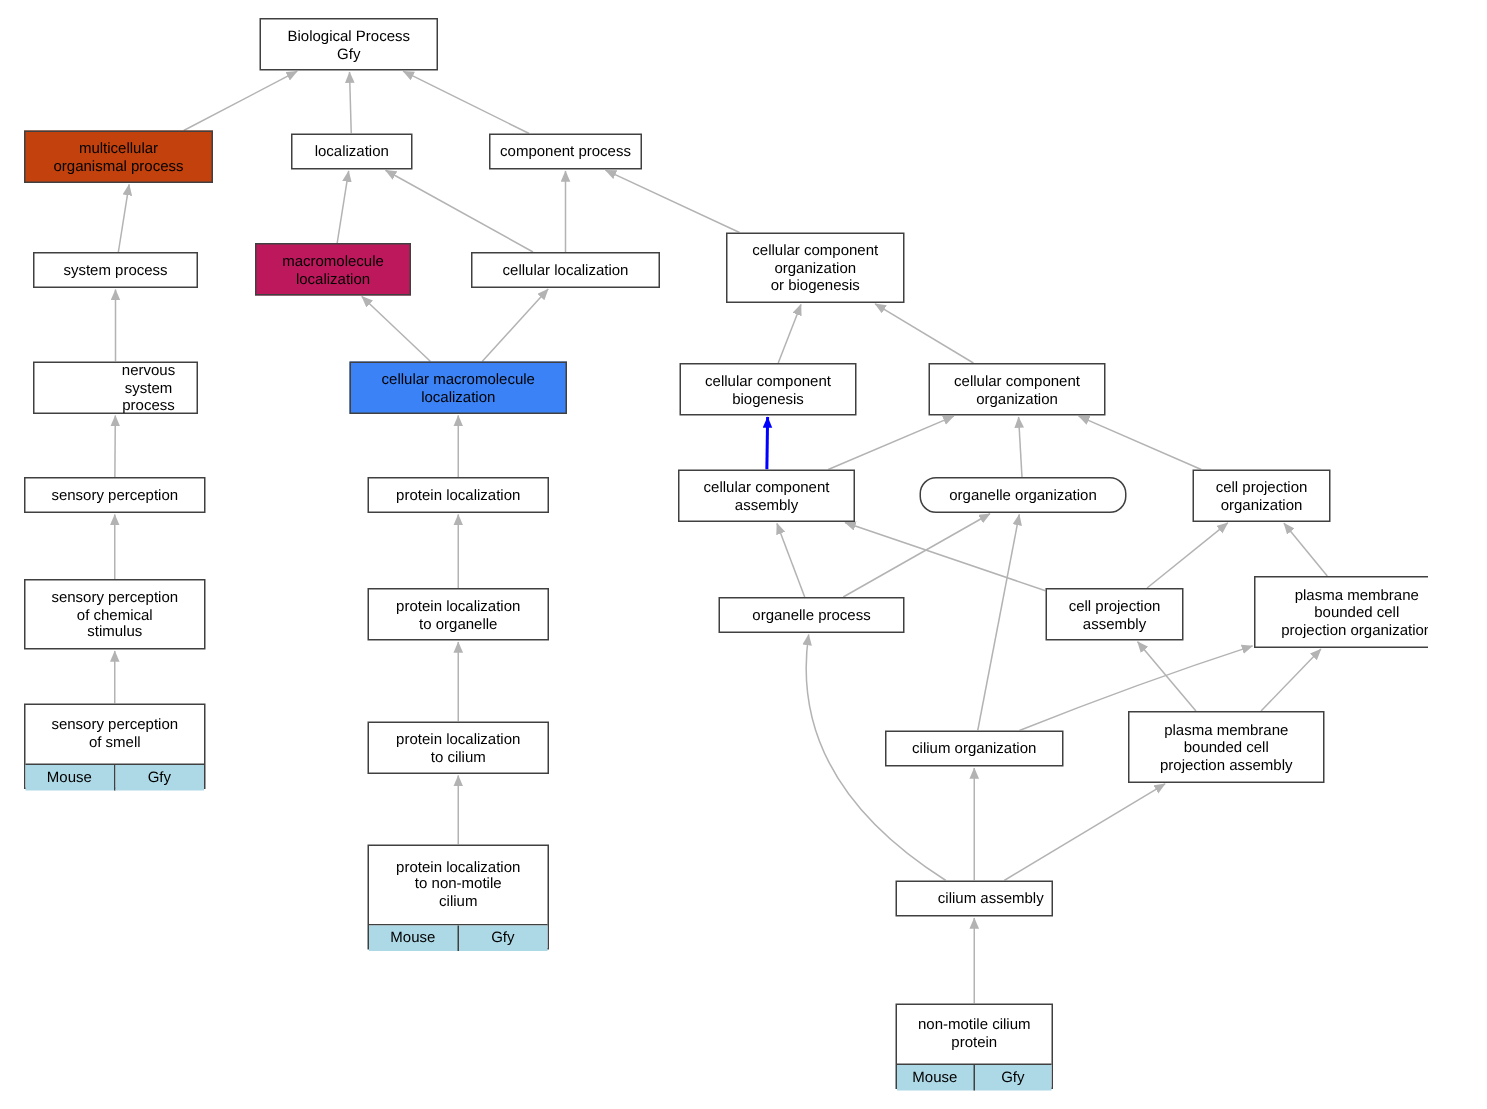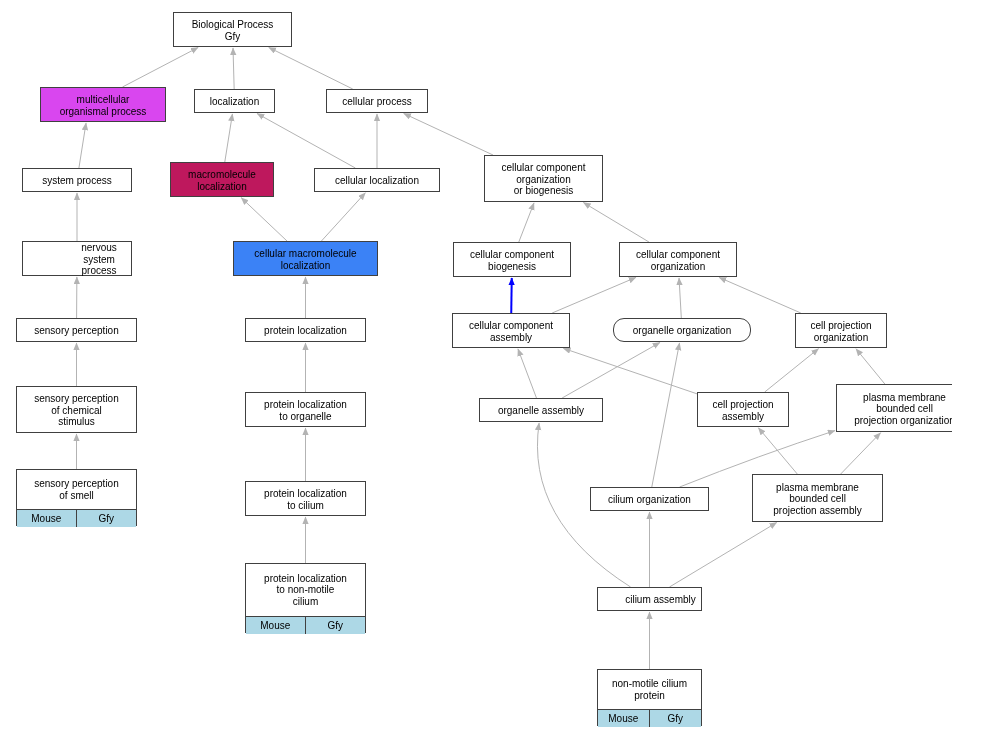--- a/index.html
+++ b/index.html
@@ -64,29 +64,29 @@
       <path d="M630.5886075949367,587 Q525,520 539.1106056088313,422.9895864392845" fill="none" stroke="#b3b3b3" stroke-width="1" marker-end="url(#ah-isa)"></path>
       <path d="M649.5,587 L649.5,512" fill="none" stroke="#b3b3b3" stroke-width="1" marker-end="url(#ah-isa)"></path>
       <path d="M669.460396039604,587 L776.7221654506042,522.5152457707678" fill="none" stroke="#b3b3b3" stroke-width="1" marker-end="url(#ah-isa)"></path>
       <path d="M649.5,669 L649.5,612" fill="none" stroke="#b3b3b3" stroke-width="1" marker-end="url(#ah-isa)"></path>
     </svg>
   <div id="nodes">
       <div class="node" style="left: 173px; top: 12px; width: 119px; height: 35px; border-color: rgb(64, 64, 64); background: rgb(255, 255, 255);">
         <div class="title" style="height: 35px;">Biological Process
 Gfy</div>
       </div>
-      <div class="node" style="left: 40px; top: 87px; width: 126px; height: 35px; border-color: rgb(64, 64, 64); background: #d946ef;">
+      <div class="node" style="left: 16px; top: 87px; width: 126px; height: 35px; border-color: rgb(64, 64, 64); background: #c2410c;">
         <div class="title" style="height: 35px;">multicellular
 organismal process</div>
       </div>
       <div class="node" style="left: 194px; top: 89px; width: 81px; height: 24px; border-color: rgb(64, 64, 64); background: rgb(255, 255, 255);">
         <div class="title" style="height: 24px;">localization</div>
       </div>
       <div class="node" style="left: 326px; top: 89px; width: 102px; height: 24px; border-color: rgb(64, 64, 64); background: rgb(255, 255, 255);">
-        <div class="title" style="height: 24px;">cellular process</div>
+        <div class="title" style="height: 24px;">component process</div>
       </div>
       <div class="node" style="left: 22px; top: 168px; width: 110px; height: 24px; border-color: rgb(64, 64, 64); background: rgb(255, 255, 255);">
         <div class="title" style="height: 24px;">system process</div>
       </div>
       <div class="node" style="left: 170px; top: 162px; width: 104px; height: 35px; border-color: rgb(64, 64, 64); background: #be185d;">
         <div class="title" style="height: 35px;">macromolecule
 localization</div>
       </div>
       <div class="node" style="left: 314px; top: 168px; width: 126px; height: 24px; border-color: rgb(64, 64, 64); background: rgb(255, 255, 255);">
         <div class="title" style="height: 24px;">cellular localization</div>
@@ -132,21 +132,21 @@
       <div class="node" style="left: 16px; top: 386px; width: 121px; height: 47px; border-color: rgb(64, 64, 64); background: rgb(255, 255, 255);">
         <div class="title" style="height: 47px;">sensory perception
 of chemical
 stimulus</div>
       </div>
       <div class="node" style="left: 245px; top: 392px; width: 121px; height: 35px; border-color: rgb(64, 64, 64); background: rgb(255, 255, 255);">
         <div class="title" style="height: 35px;">protein localization
 to organelle</div>
       </div>
       <div class="node" style="left: 479px; top: 398px; width: 124px; height: 24px; border-color: rgb(64, 64, 64); background: rgb(255, 255, 255);">
-        <div class="title" style="height: 24px;">organelle assembly</div>
+        <div class="title" style="height: 24px;">organelle process</div>
       </div>
       <div class="node" style="left: 697px; top: 392px; width: 92px; height: 35px; border-color: rgb(64, 64, 64); background: rgb(255, 255, 255);">
         <div class="title" style="height: 35px;">cell projection
 assembly</div>
       </div>
       <div class="node" style="left: 836px; top: 384px; width: 137px; height: 48px; border-color: rgb(64, 64, 64); background: rgb(255, 255, 255);">
         <div class="title" style="height: 48px;">plasma membrane
 bounded cell
 projection organization</div>
       </div>

